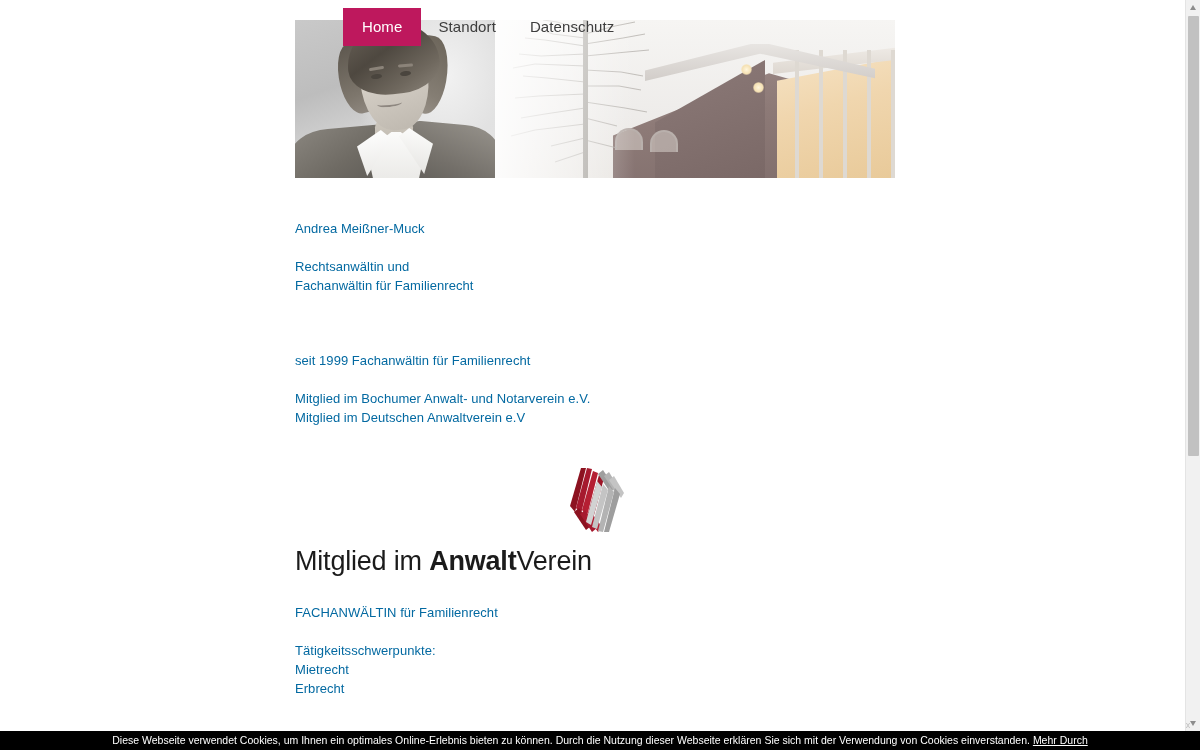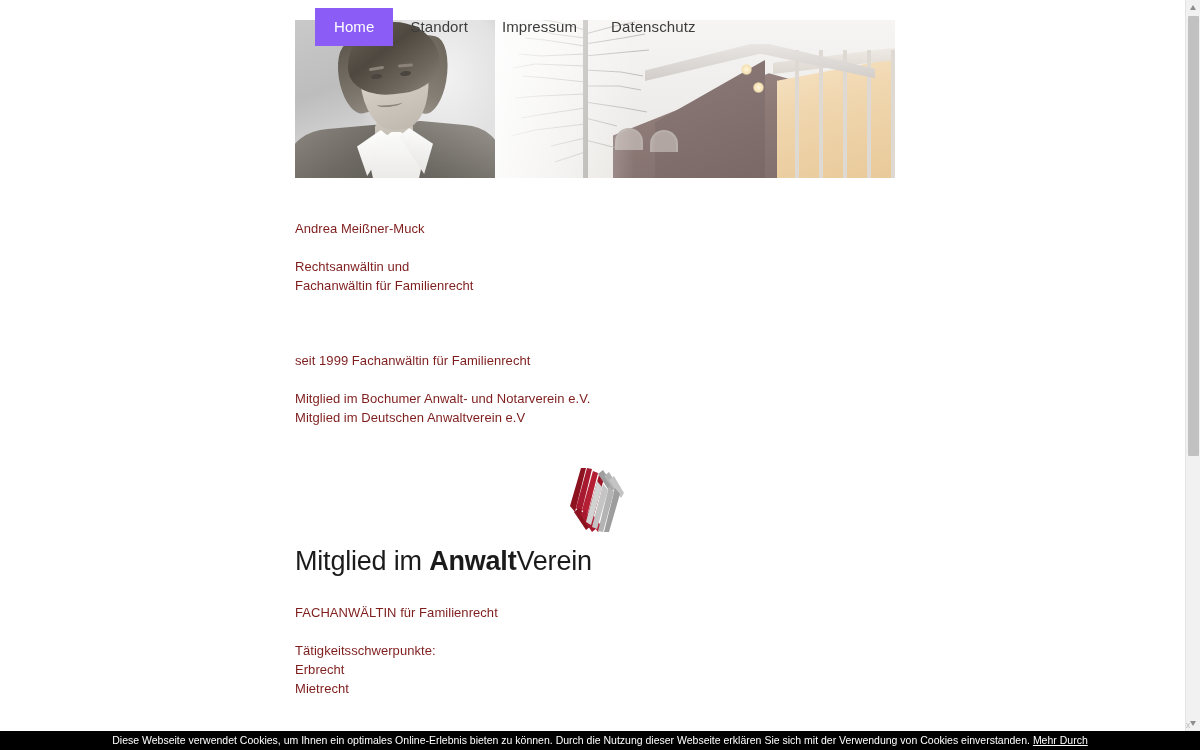--- a/index.html
+++ b/index.html
@@ -223,34 +223,35 @@
     font-size: 15px;
     color: #3d3d3d;
     padding: 11px 17px 12px 17px;
     line-height: 1;
     text-decoration: none;
     white-space: nowrap;
     cursor: pointer;
     letter-spacing: .1px;
   }
   .nav-item.active {
-    background: #8b5cf6;
+    background: #be185d;
     color: #ffffff;
     padding-left: 19px;
     padding-right: 19px;
+    margin-left: 28px;
   }
 
   
   .body-text {
     position: absolute;
     left: 295px;
     top: 219px;
     width: 640px;
     font-size: 13px;
-    color: #7f1d1d;
+    color: #0369a1;
     line-height: 19px;
     letter-spacing: .05px;
   }
   .tline { white-space: pre; }
   .gap-lg { height: 19px; }
   .gap-xl { height: 37px; }
 
   
   .av-logo {
     position: absolute;
@@ -402,21 +403,20 @@
         <div class="bd-tree-trunk"></div>
         <div class="bd-haze"></div>
       </div>
 
     </div>
   </div>
 
   <nav class="nav">
     <a class="nav-item active" href="#">Home</a>
     <a class="nav-item" href="#">Standort</a>
-    <a class="nav-item" href="#">Impressum</a>
     <a class="nav-item" href="#">Datenschutz</a>
   </nav>
 
   <div class="body-text">
     <div class="tline">Andrea Meißner-Muck</div>
     <div class="gap-lg"></div>
     <div class="tline">Rechtsanwältin und</div>
     <div class="tline">Fachanwältin für Familienrecht</div>
     <div class="gap-xl"></div>
     <div class="gap-lg"></div>
@@ -449,22 +449,22 @@
     </svg>
     <div class="av-word">
       <span>Mitglied im </span><span class="bold">Anwalt</span><span>Verein</span>
     </div>
   </div>
 
   <div class="body-text" style="top:603px;">
     <div class="tline">FACHANWÄLTIN für Familienrecht</div>
     <div class="gap-lg"></div>
     <div class="tline">Tätigkeitsschwerpunkte:</div>
+    <div class="tline">Mietrecht</div>
     <div class="tline">Erbrecht</div>
-    <div class="tline">Mietrecht</div>
   </div>
 
   <div class="scrollbar">
     <div class="sb-btn up">
       <div class="sb-arrow"></div>
     </div>
     <div class="sb-thumb"></div>
     <div class="sb-btn down">
       <div class="sb-arrow"></div>
     </div>

